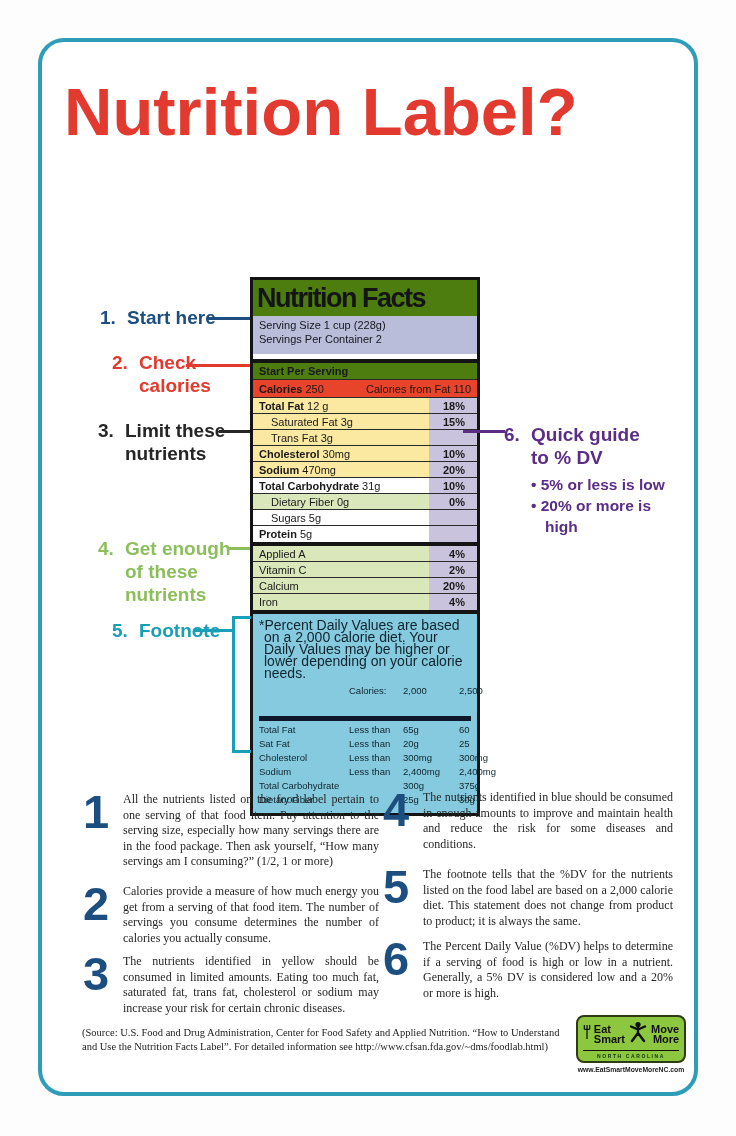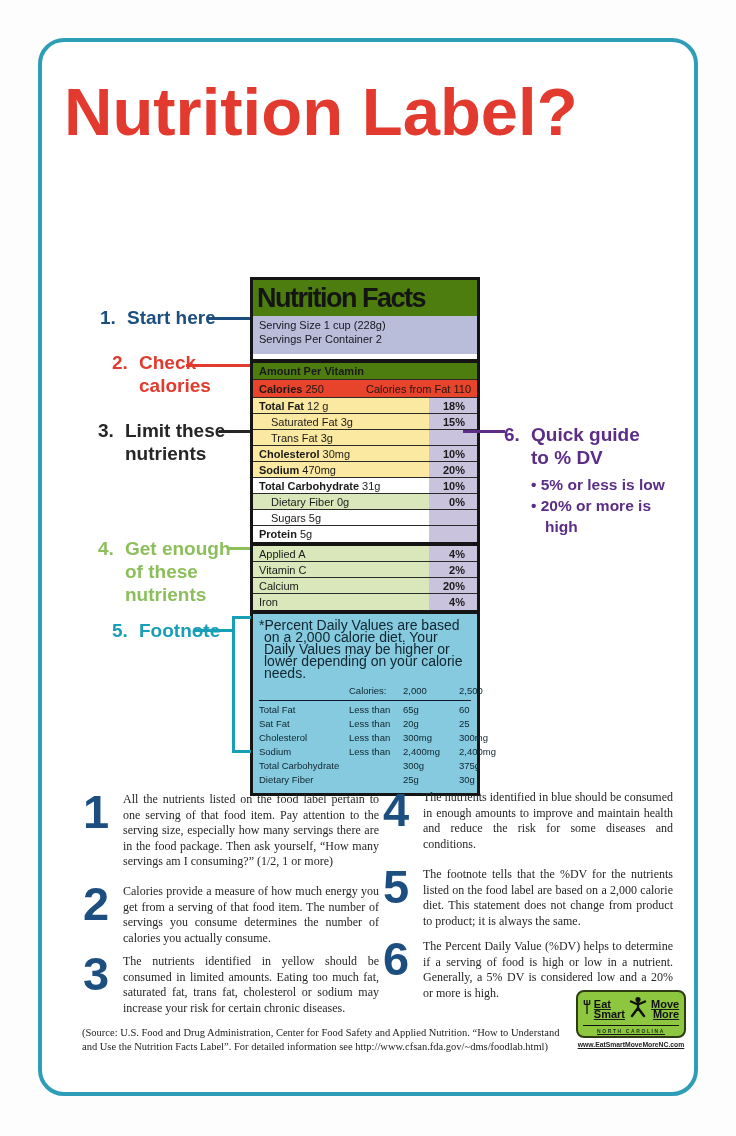--- a/index.html
+++ b/index.html
@@ -37,21 +37,21 @@
   .b { font-weight:bold; margin-right:3px; }
   .r { margin-right:3px; }
   .bg-yellow .nname { background:#fbe9a2; }
   .bg-green  .nname { background:#d9e7bb; }
   .bg-white  .nname { background:#fff; }
   .thick { height:4px; background:#141414; }
   .fnote { background:#85cade; padding:5px 6px 6px; color:#10242e; }
   .fn-text { font-size:14px; line-height:12px; padding-left:5px; text-indent:-5px; }
   .ftable { margin-top:5px; font-size:9.5px; }
   .ftr { display:grid; grid-template-columns:90px 54px 56px auto; line-height:14px; }
-  .fthead { border-bottom:1px solid #0f172a; padding-bottom:2px; margin-bottom:2px; }
+  .fthead { border-bottom:5px solid #0f172a; padding-bottom:18px; margin-bottom:2px; }
 
   
   .ann { position:absolute; font-weight:bold; font-size:19px; line-height:23px; display:flex; }
   .ann-num { width:27px; flex:none; }
   .a1 { left:100px; top:306px; color:#1c4e80; }
   .a2 { left:112px; top:351px; color:#e23a2e; } .a2 .ann-text { width:76px; }
   .a3 { left:98px;  top:419px; color:#262626; } .a3 .ann-text { width:116px; }
   .a4 { left:98px;  top:537px; color:#8cbf5c; } .a4 .ann-text { width:122px; }
   .a5 { left:112px; top:619px; color:#189fb8; }
   .a6 { left:504px; top:423px; color:#5b2d86; } .a6 .ann-text { width:122px; }
@@ -79,21 +79,21 @@
   .s2 { left:83px;  top:884px; width:296px; }
   .s3 { left:83px;  top:954px; width:296px; }
   .s4 { left:383px; top:790px; width:290px; }
   .s5 { left:383px; top:867px; width:290px; }
   .s6 { left:383px; top:939px; width:290px; }
 
   .source { position:absolute; left:82px; top:1026px; width:484px;
     font-family:"Liberation Serif", serif; font-size:10.5px; line-height:13.5px; color:#222; }
 
   
-  .logo { position:absolute; left:576px; top:990px; width:110px; text-align:center;text-decoration:underline; }
+  .logo { position:absolute; left:576px; top:1015px; width:110px; text-align:center; }
   .logo-box { background:#8dc63f; border:2px solid #2f3b12; border-radius:8px; padding:4px 3px 2px; }
   .logo-top { display:flex; align-items:center; justify-content:center; gap:3px; }
   .logo-words { font-size:11px; font-weight:bold; color:#101010; line-height:10px; text-align:left; }
   .logo-words.right { text-align:right; }
   .logo-div { height:1px; background:#101010; margin:3px 2px 2px; }
   .logo-region { font-size:5px; font-weight:bold; letter-spacing:1.6px; color:#123310; }
   .logo-url { font-size:6.8px; font-weight:bold; color:#222; margin-top:3px; }
 </style>
 </head>
 <body>
@@ -104,21 +104,21 @@
   <div class="t2">Nutrition Label?</div>
 </div>
 
 <div class="nlabel">
   <div class="nf-head">Nutrition Facts</div>
   <div class="serv">
     <div>Serving Size 1 cup (228g)</div>
     <div>Servings Per Container 2</div>
   </div>
   <div class="gapbar"></div>
-  <div class="aps">Amount Per Vitamin</div>
+  <div class="aps">Start Per Serving</div>
   <div class="calrow">
     <div><span class="b">Calories</span><span>250</span></div>
     <div>Calories from Fat 110</div>
   </div>
 
   <div class="nrow bg-yellow">
     <div class="nname">
         <span class="b">Total Fat</span>
         <span>12 g</span>
       </div>

